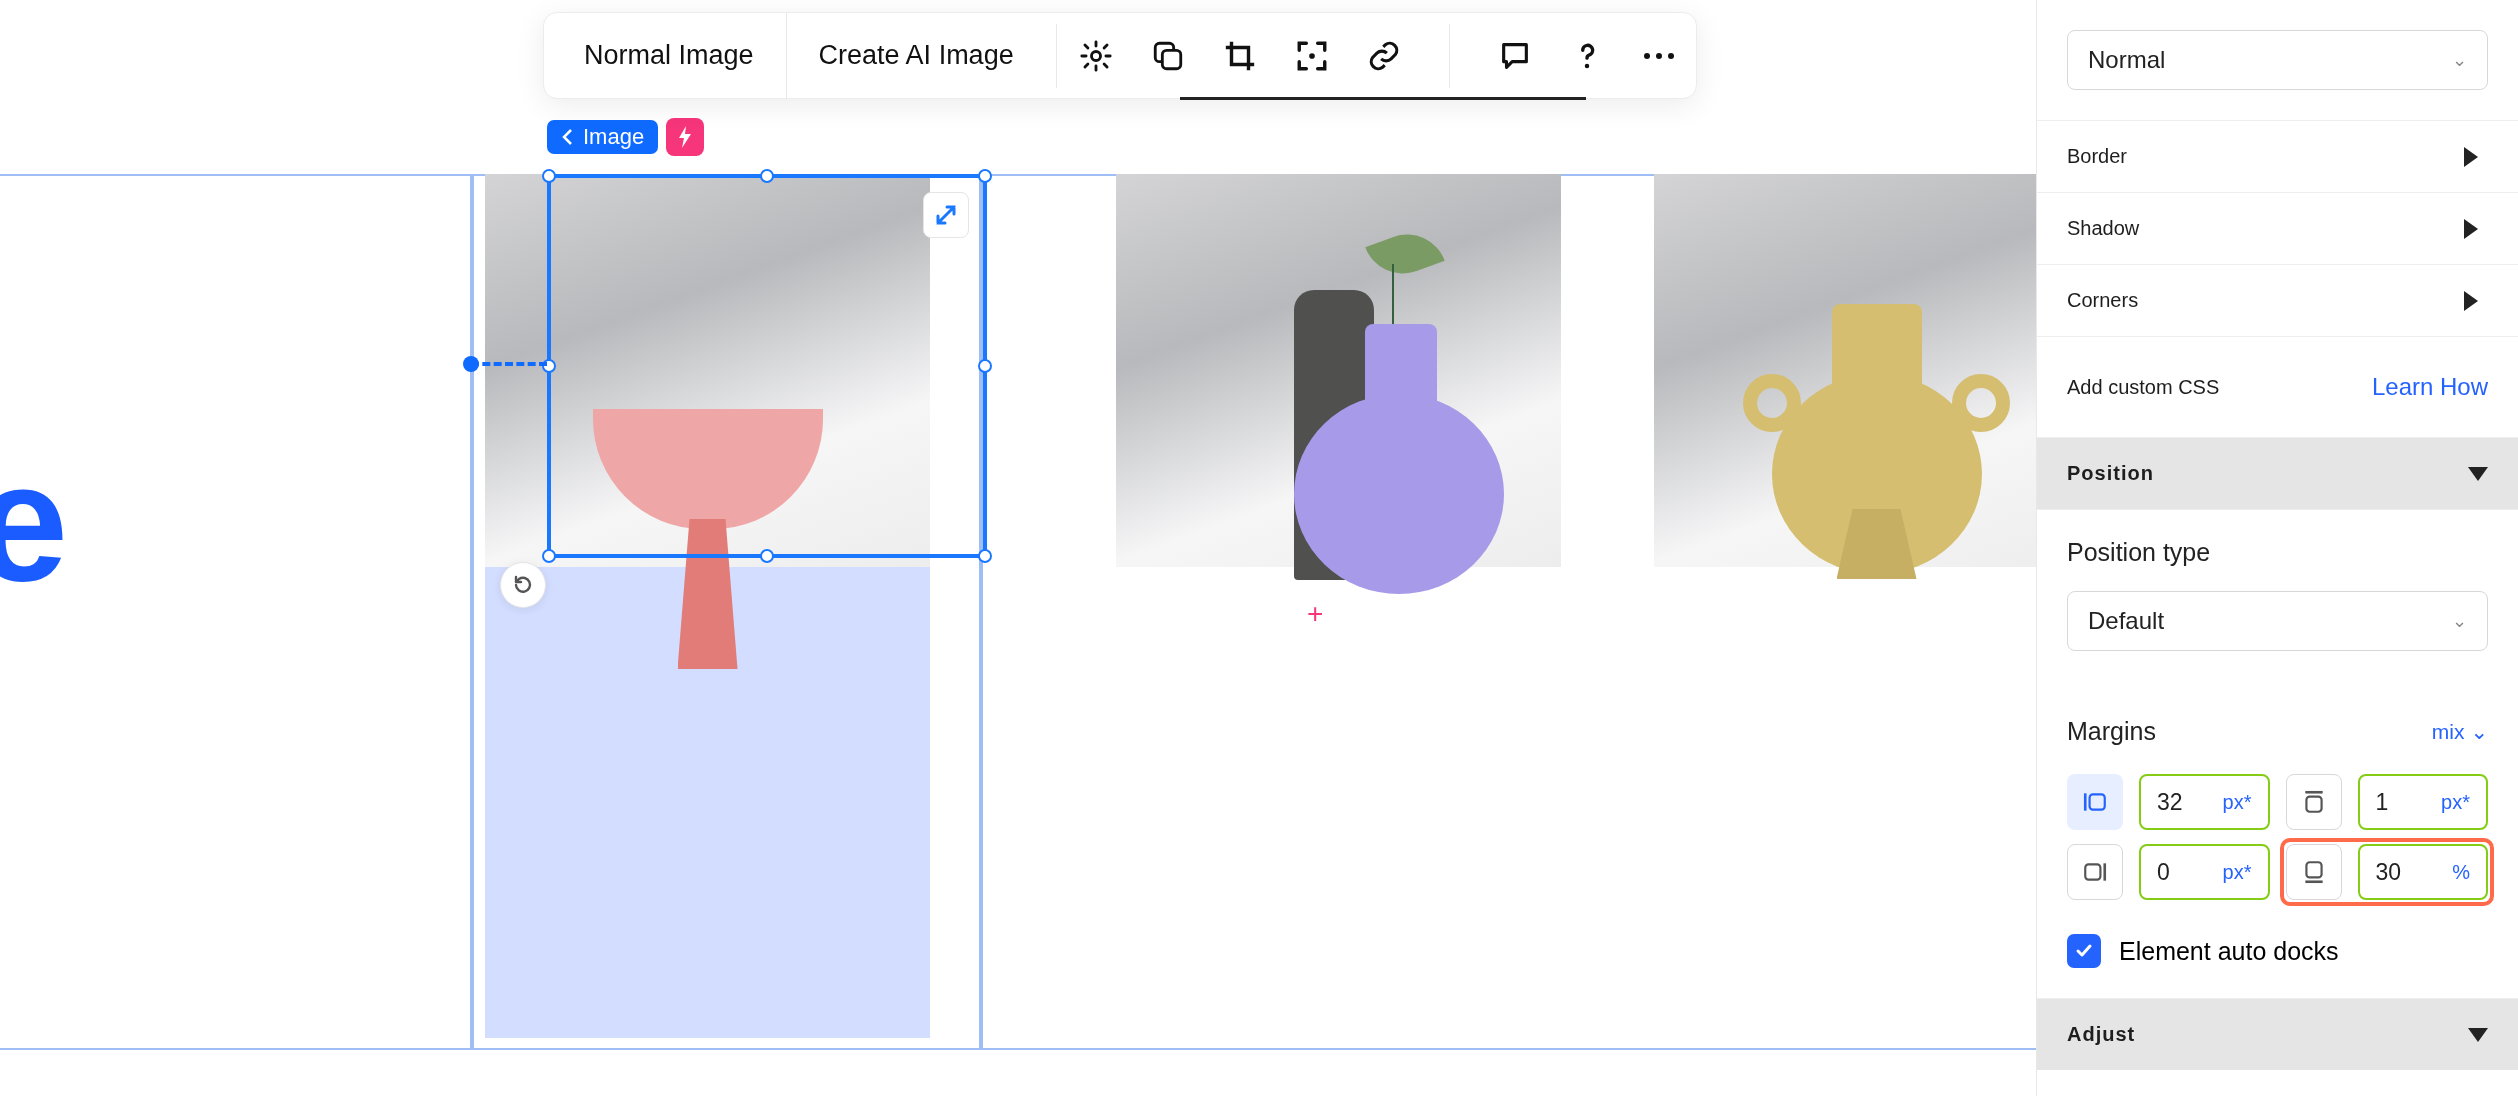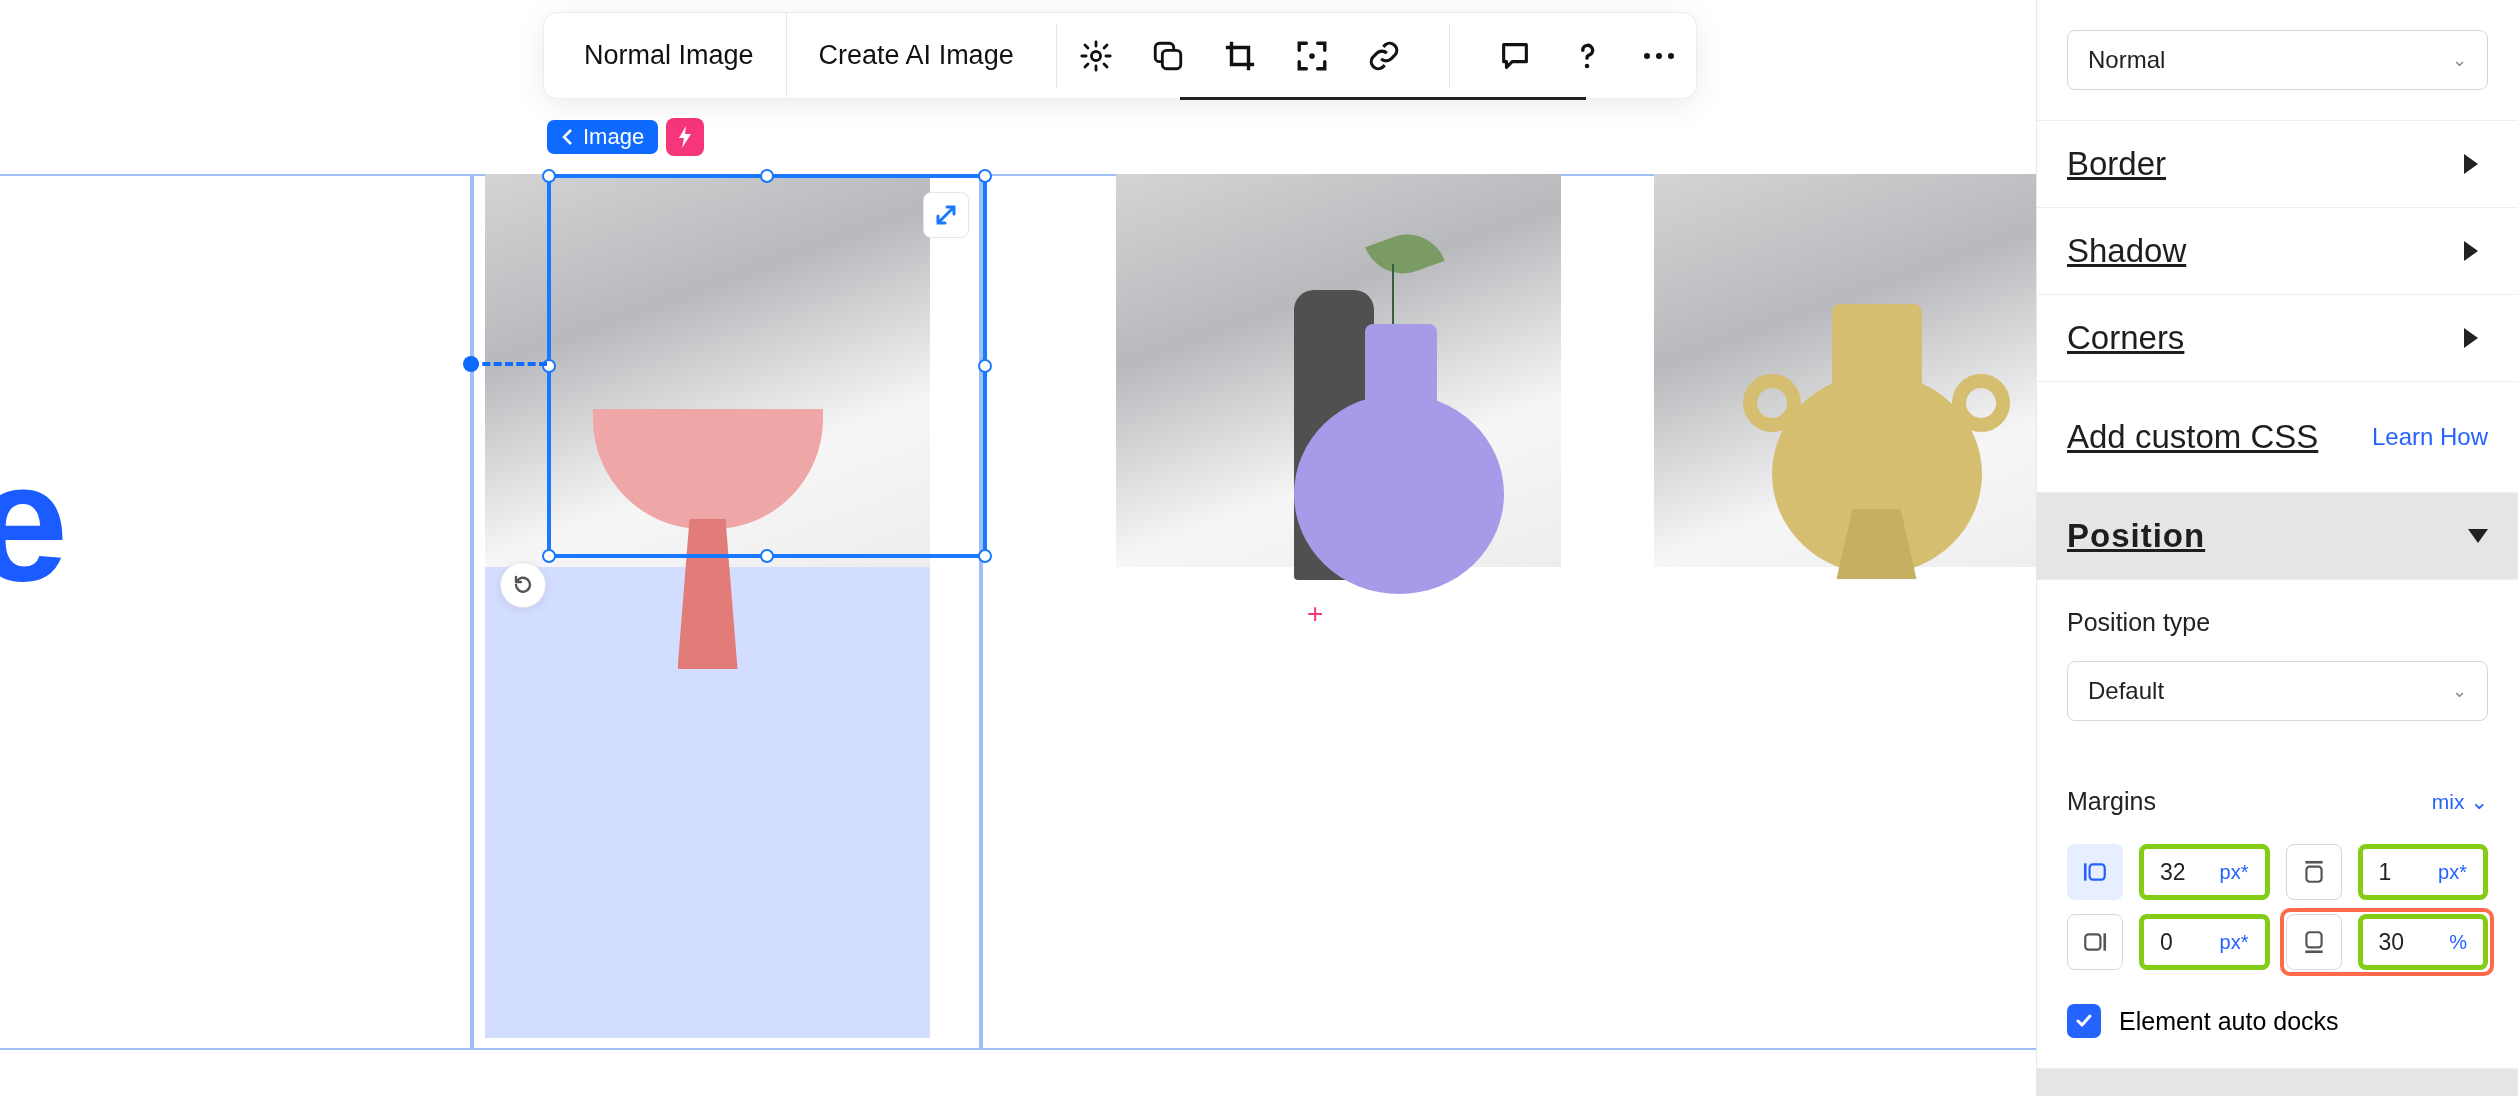--- a/index.html
+++ b/index.html
@@ -178,21 +178,21 @@
 }
 .row {
   border-bottom:1px solid #eee;
   background:#fff;
 }
 .row-inner {
   display:flex; align-items:center; justify-content:space-between;
   padding:24px 30px;
 }
 .row-inner.css-row { padding:36px 30px; }
-.row-title { font-size:33px; color:#1e1e1e;text-decoration:underline; }
+.row-title { font-size:20px; color:#1e1e1e; }
 .row-title.bold { font-weight:700; letter-spacing:1px; }
 .row.dark { background:#e5e5e5; }
 .link-text { color:#2563ff; font-size:24px; }
 .chev { width:0; height:0; border-left:10px solid transparent; border-right:10px solid transparent; }
 .chev.right { border-top:none; border-bottom:none; border-left:14px solid #222; border-top:10px solid transparent; border-bottom:10px solid transparent; width:0; height:0; }
 .chev.down { border-top:14px solid #222; }
 
 
 .select {
   margin:10px 30px 30px;
@@ -213,21 +213,21 @@
   gap:14px 16px;
   padding:14px 30px 22px;
 }
 .m-icon {
   height:56px; border:1px solid #d8d8db; border-radius:8px;
   display:flex; align-items:center; justify-content:center;
   background:#fff;
 }
 .m-icon.active { background:#e6eeff; border:none; }
 .m-input {
-  height:56px; border:5px solid #84cc16; border-radius:8px;
+  height:56px; border:2px solid #84cc16; border-radius:8px;
   display:flex; align-items:center; justify-content:space-between;
   padding:0 16px; font-size:23px; color:#222;
   background:#fff;
 }
 .m-input .unit { color:#2563ff; font-size:20px; }
 .highlight-box {
   position:absolute;
   border:4px solid #ff6b4a; border-radius:10px;
   pointer-events:none;
 }

